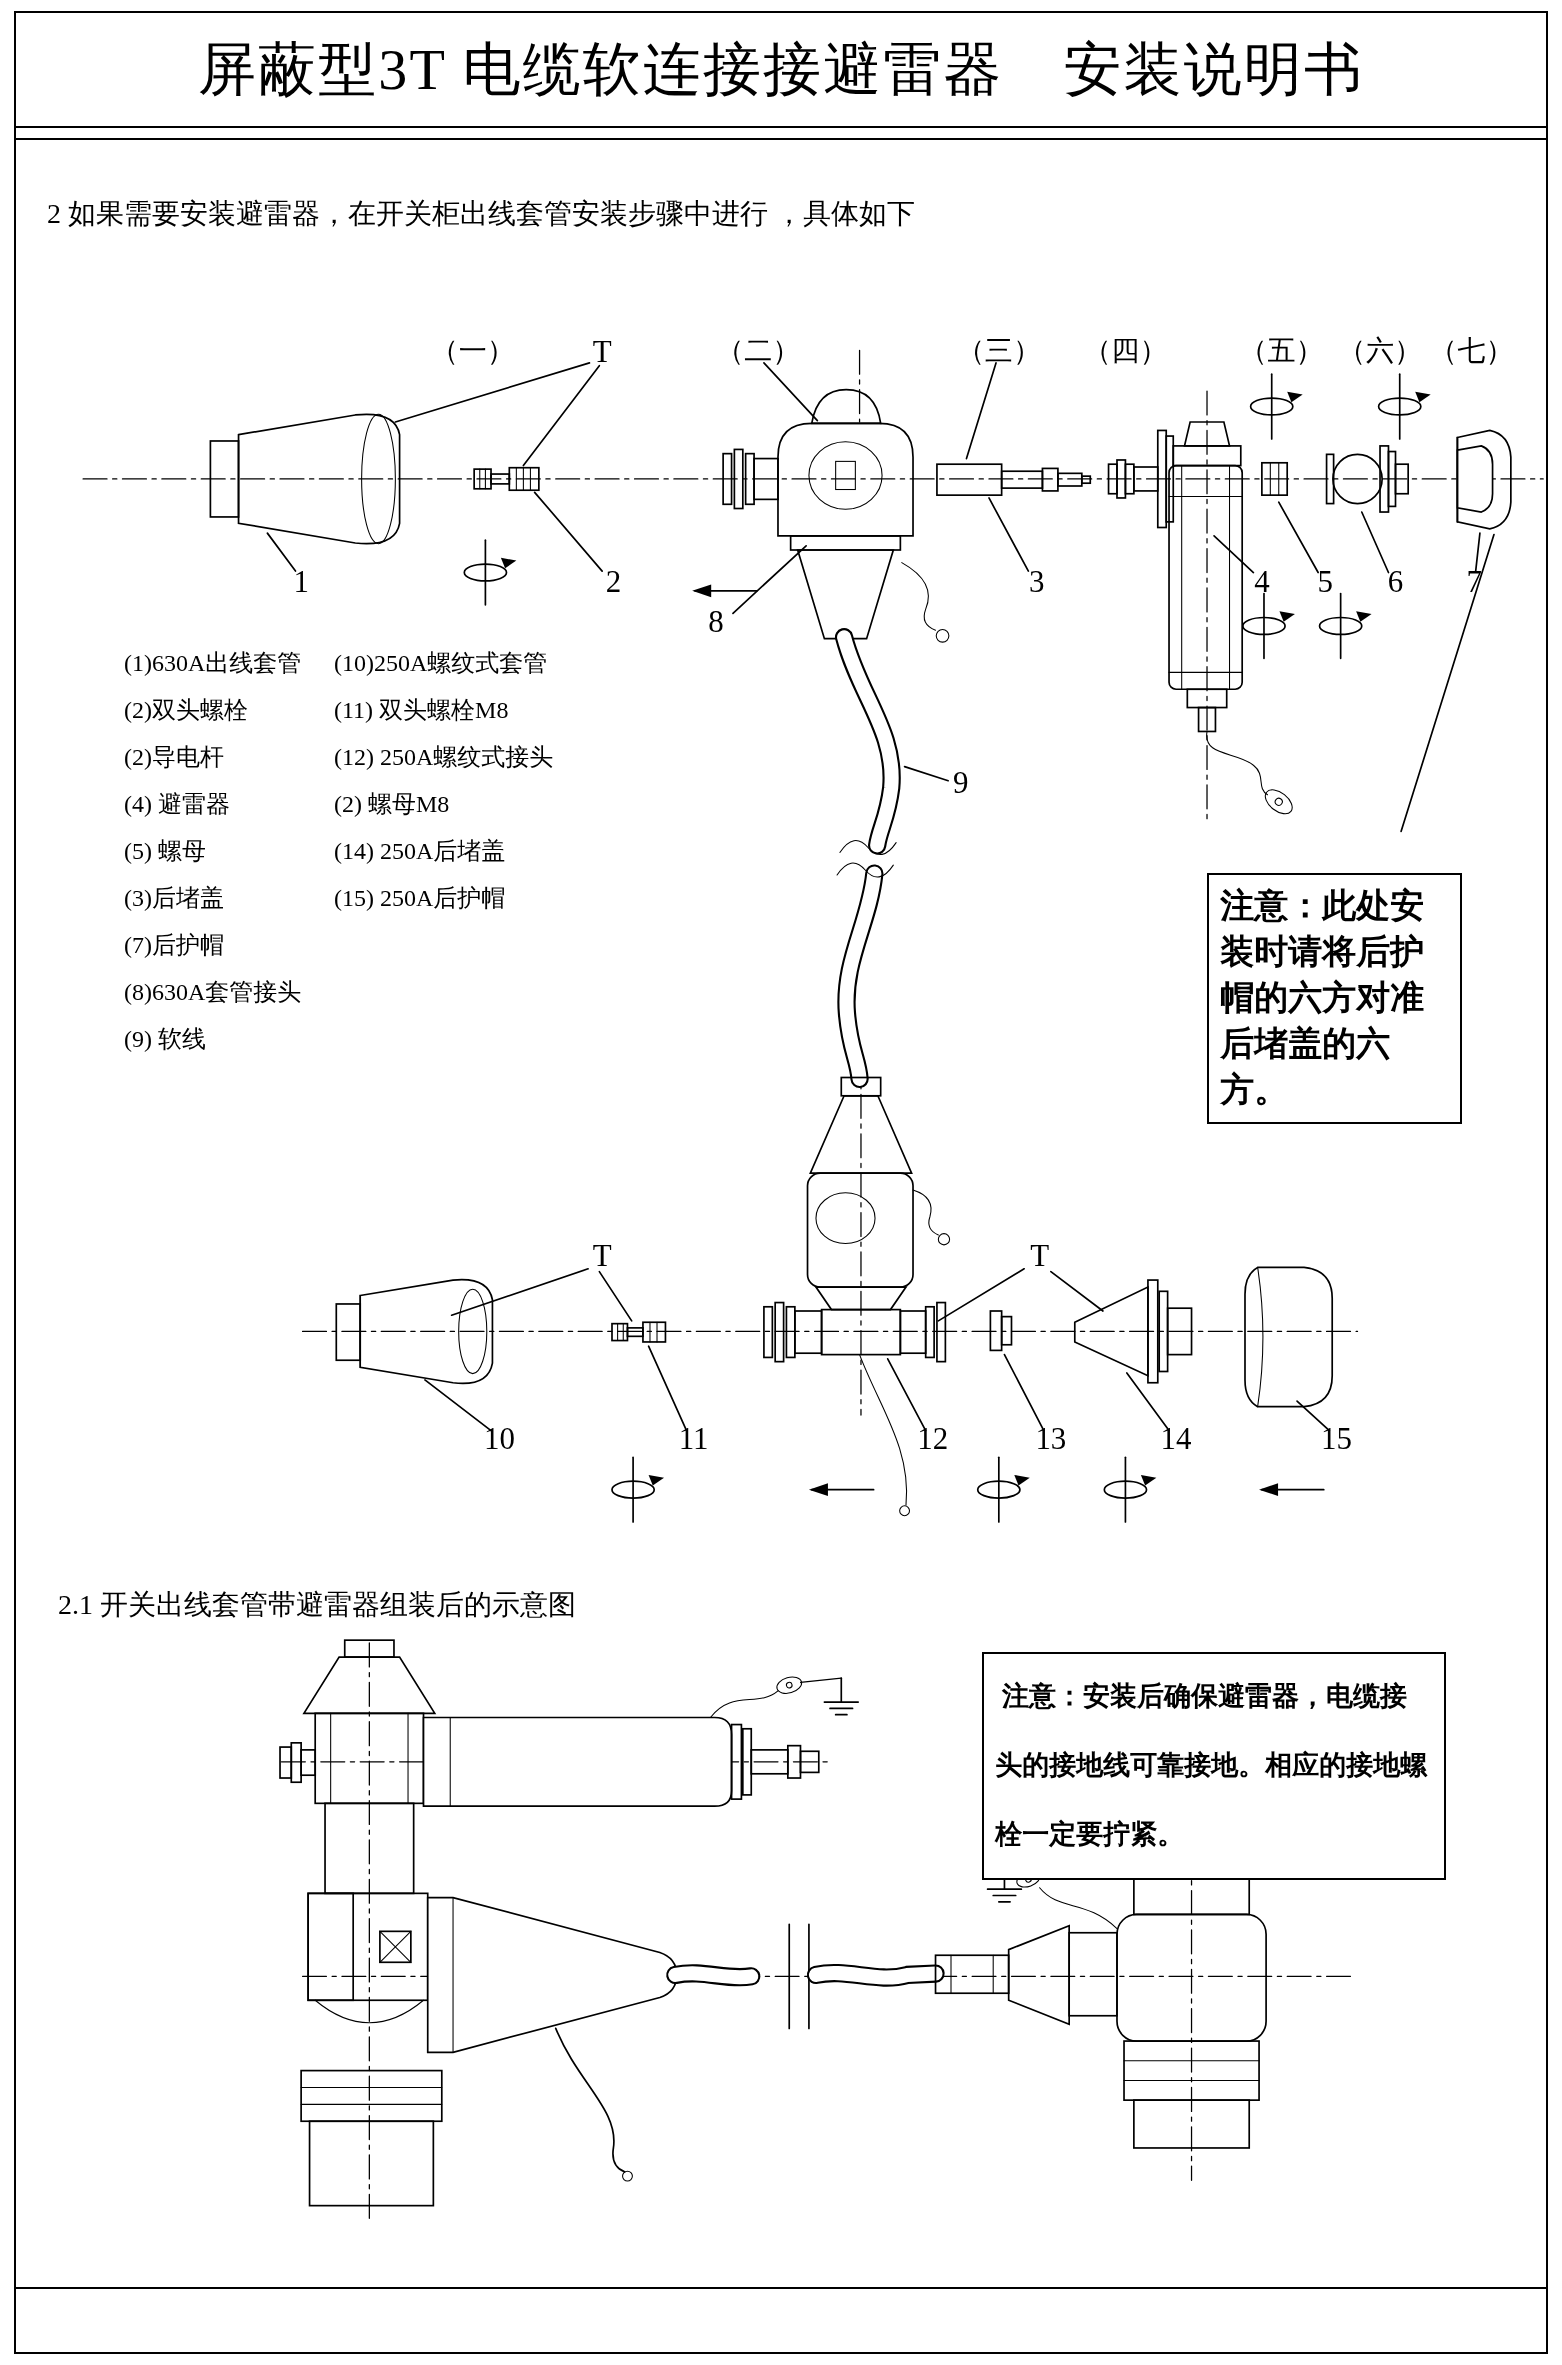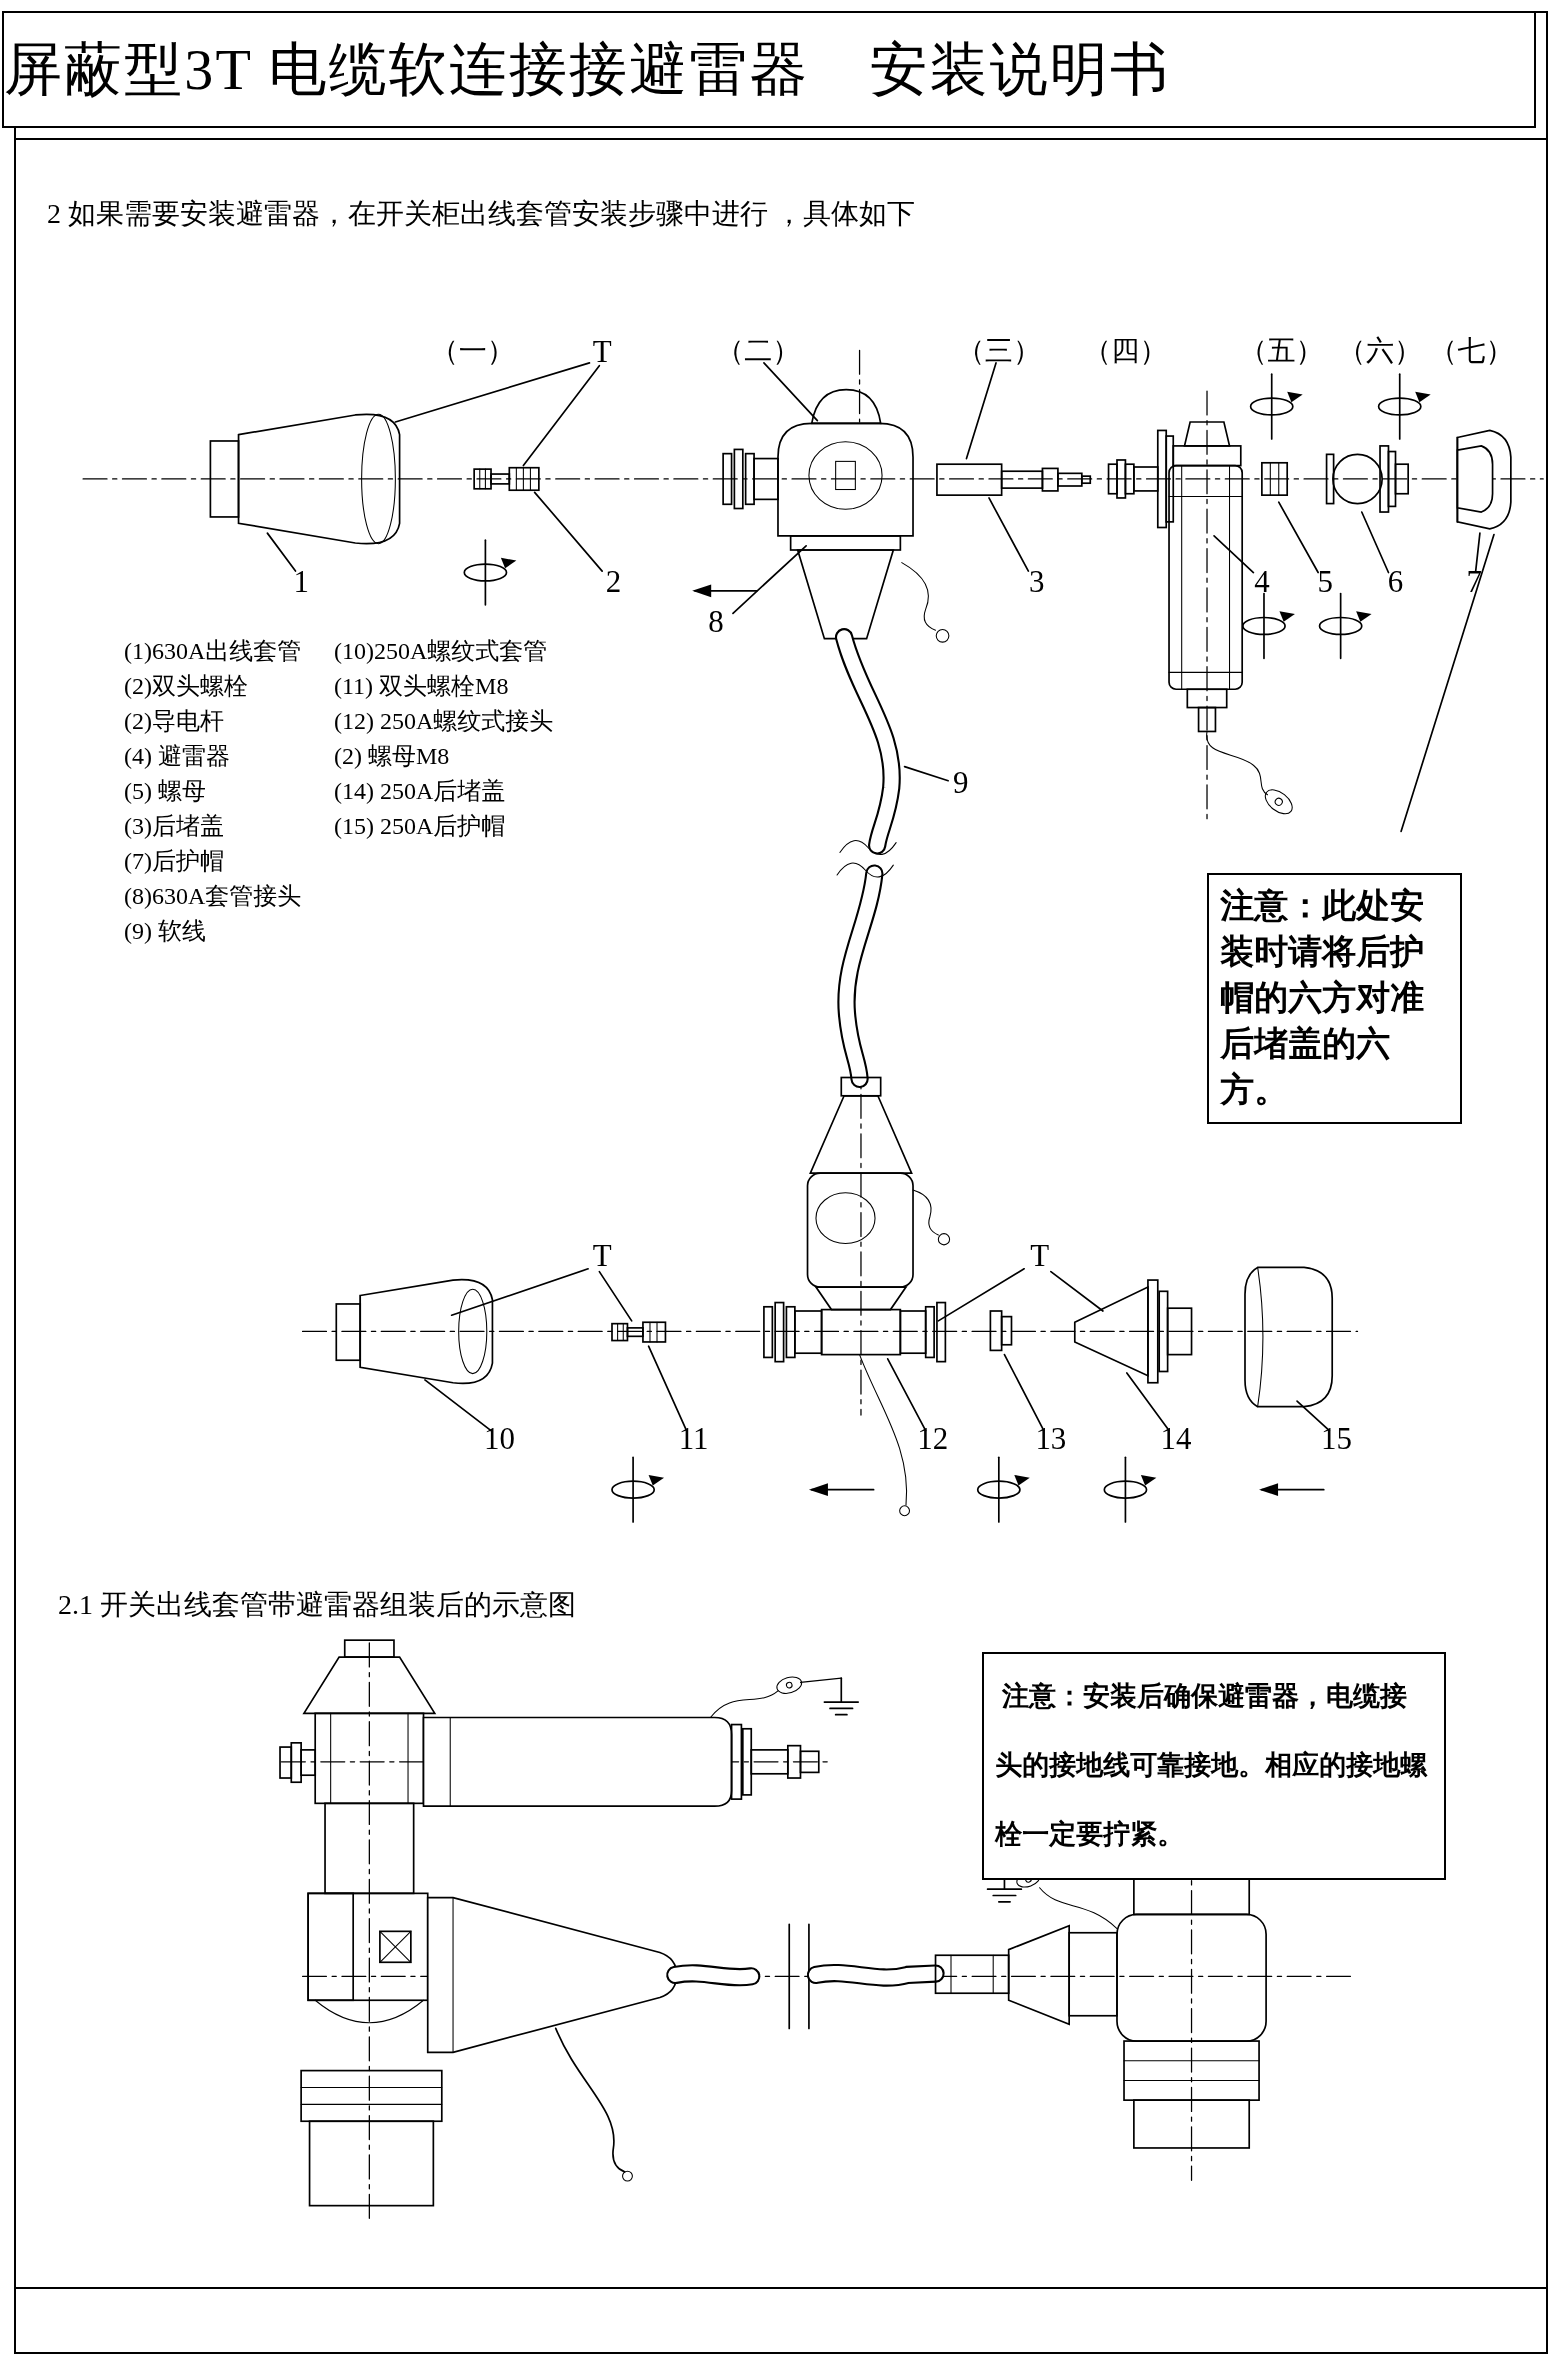--- a/index.html
+++ b/index.html
@@ -4,32 +4,32 @@
 <style>
   * { margin:0; padding:0; box-sizing:border-box; }
   body { background:#9a9a9a; }
   .page {
     position:relative; width:1563px; height:2366px; background:#fff;
     font-family:"Liberation Serif", serif; color:#000; overflow:hidden;
     margin:0 auto;
   }
   .frame { position:absolute; left:14px; top:11.3px; width:1534px; height:2343px; border:2.8px solid #000; z-index:0; }
   .title-bar {
-    position:absolute; left:2px; top:11.3px; width:1534px; height:117px;
-    border:2.8px solid #000; display:flex; align-items:center; 
+    position:absolute; left:14px; top:11.3px; width:1534px; height:117px;
+    border:2.8px solid #000; display:flex; align-items:center; justify-content:center;
     font-size:58px; letter-spacing:2.1px; white-space:nowrap; z-index:2; background:#fff;
   }
   .double-line { position:absolute; left:14px; top:138px; width:1534px; border-top:2.1px solid #000; z-index:2; }
   .h-step2 { position:absolute; left:47px; top:195px; font-size:28px; z-index:2; }
   .h-step21 { position:absolute; left:58px; top:1586px; font-size:28px; z-index:2; }
   .parts-list { position:absolute; left:124px; top:634px; z-index:2; font-size:24px; }
   .parts-list .col { position:absolute; top:0; }
   .parts-list .c1 { left:0; width:204px; }
   .parts-list .c2 { left:210px; width:323px; }
-  .pl-row { line-height:35px; white-space:nowrap; }
+  .pl-row { line-height:35px; white-space:nowrap;margin-top:12px; }
   .note {
     position:absolute; border:2.1px solid #000; background:#fff; z-index:3;
     font-weight:bold; padding:8.4px 11.3px; white-space:pre-wrap;margin-top:42px;
   }
   .note1 { left:346px; top:970px; width:385px; font-size:32px; line-height:49px; }
   .note2 { left:1207px; top:831px; width:255px; font-size:34px; line-height:46px; }
   .note3 { left:982px; top:1610px; width:464px; font-size:27px; line-height:69px; }
   .footer-line { position:absolute; left:14px; top:2287px; width:1534px; border-top:2.1px solid #000; z-index:2; }
   .page-num { position:absolute; left:0; top:2308px; width:1563px; text-align:center; font-size:27px; z-index:2; }
 

